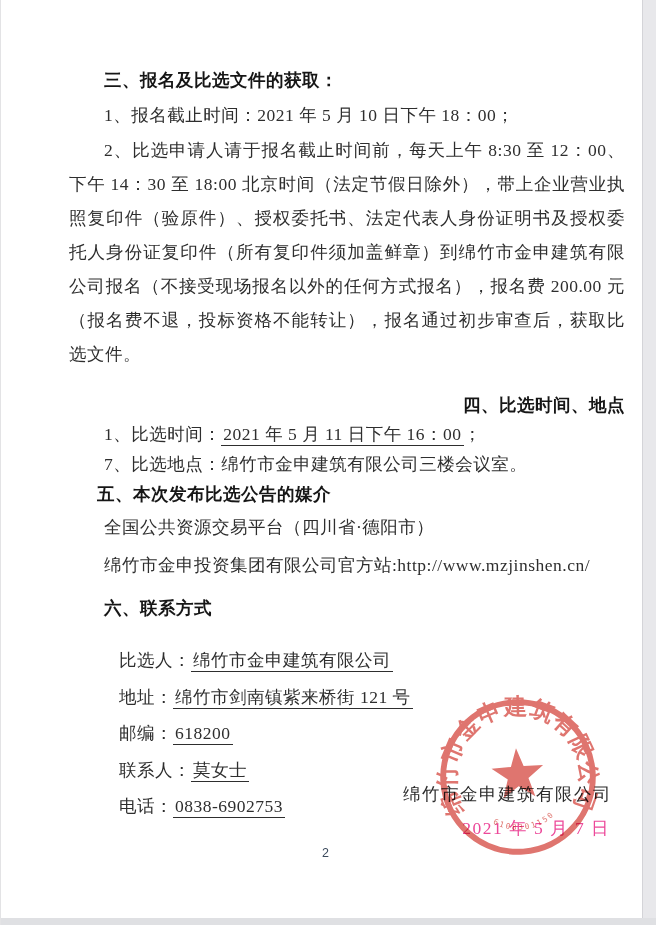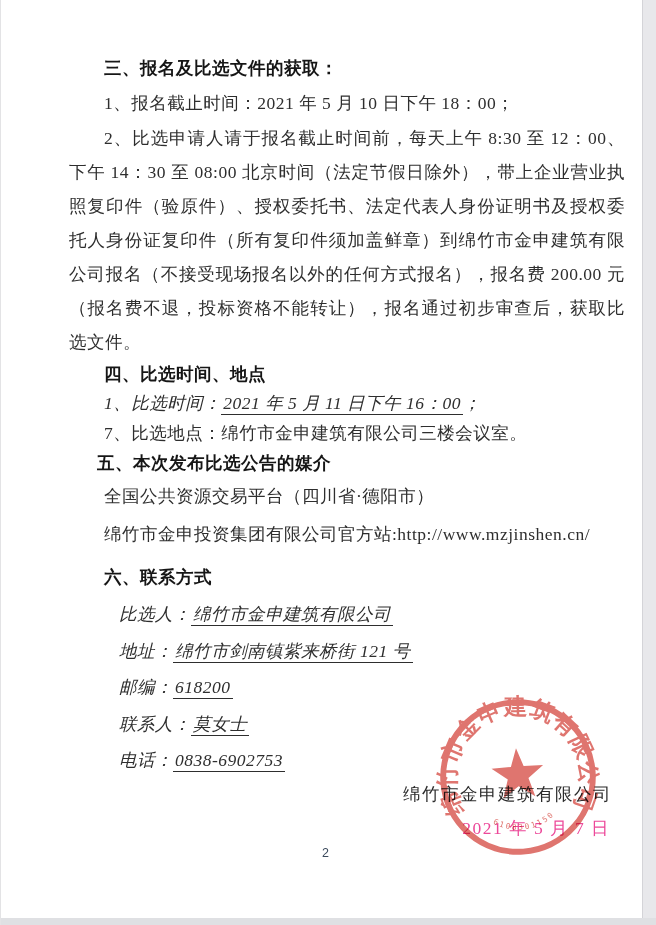--- a/index.html
+++ b/index.html
@@ -21,48 +21,48 @@
     background: #e8e8eb;
     border-left: 1px solid #d4d4d8;
   }
   .edge-bottom {
     position: absolute; left: 0; bottom: 0;
     width: 100%; height: 7px;
     background: #dfe0e3;
   }
   .content {
     position: absolute;
-    left: 68px; top: 51px;
+    left: 68px; top: 63px;
     width: 556px;
     font-size: 17.5px;
     letter-spacing: 0.5px;
   }
   .h {
     font-weight: bold;
     color: #161616;
     margin-left: 35px;
     line-height: 34px;
     white-space: nowrap;
   }
   .line { white-space: nowrap; }
   .indent { text-indent: 2em; }
   .s3-item1 { line-height: 36px; }
   .para {
     line-height: 34px;
     text-align: justify;
     text-indent: 2em;
   }
-  .h-s4 { line-height: 30px; margin-top: 0; }
-  .s4-item1 { line-height: 29px; font-style: italic; }
+  .h-s4 { line-height: 30px; margin-top: 19px; text-align: right; }
+  .s4-item1 { line-height: 29px; }
   .s4-item2 { line-height: 30px; }
   .h-s5 { line-height: 31px; margin-left: 28px; }
   .s5-line1 { line-height: 35px; margin-top: 4px; }
   .s5-line2 { line-height: 34px; }
   .h-s6 { line-height: 31px; margin-top: 10px; }
-  .contacts { margin-left: 50px; margin-top: 3px; font-style: italic; }
+  .contacts { margin-left: 50px; margin-top: 18px; }
   .contact-row { line-height: 36.6px; white-space: nowrap; }
   .u {
     border-bottom: 1px solid #2e2e2e;
     padding: 0 2px 1px 2px;
   }
   .sig-company {
     position: absolute;
     right: 44px; top: 782px;
     font-size: 17.5px;
     letter-spacing: 1.5px;
@@ -114,21 +114,21 @@
 <body>
 
 <div class="page">
 
   <div class="content">
 
     <div class="h">三、报名及比选文件的获取：</div>
 
     <div class="line s3-item1 indent">1、报名截止时间：2021 年 5 月 10 日下午 18：00；</div>
 
-    <p class="para">2、比选申请人请于报名截止时间前，每天上午 8:30 至 12：00、下午 14：30 至 08:00 北京时间（法定节假日除外），带上企业营业执照复印件（验原件）、授权委托书、法定代表人身份证明书及授权委托人身份证复印件（所有复印件须加盖鲜章）到绵竹市金申建筑有限公司报名（不接受现场报名以外的任何方式报名），报名费 200.00 元（报名费不退，投标资格不能转让），报名通过初步审查后，获取比选文件。</p>
+    <p class="para">2、比选申请人请于报名截止时间前，每天上午 8:30 至 12：00、下午 14：30 至 18:00 北京时间（法定节假日除外），带上企业营业执照复印件（验原件）、授权委托书、法定代表人身份证明书及授权委托人身份证复印件（所有复印件须加盖鲜章）到绵竹市金申建筑有限公司报名（不接受现场报名以外的任何方式报名），报名费 200.00 元（报名费不退，投标资格不能转让），报名通过初步审查后，获取比选文件。</p>
 
     <div class="h h-s4">四、比选时间、地点</div>
 
     <div class="line s4-item1 indent"><span>1、比选时间：</span><span class="u">2021 年 5 月 11 日下午 16：00</span><span>；</span></div>
 
     <div class="line s4-item2 indent">7、比选地点：绵竹市金申建筑有限公司三楼会议室。</div>
 
     <div class="h h-s5">五、本次发布比选公告的媒介</div>
 
     <div class="line s5-line2 indent">全国公共资源交易平台（四川省·德阳市）</div>

